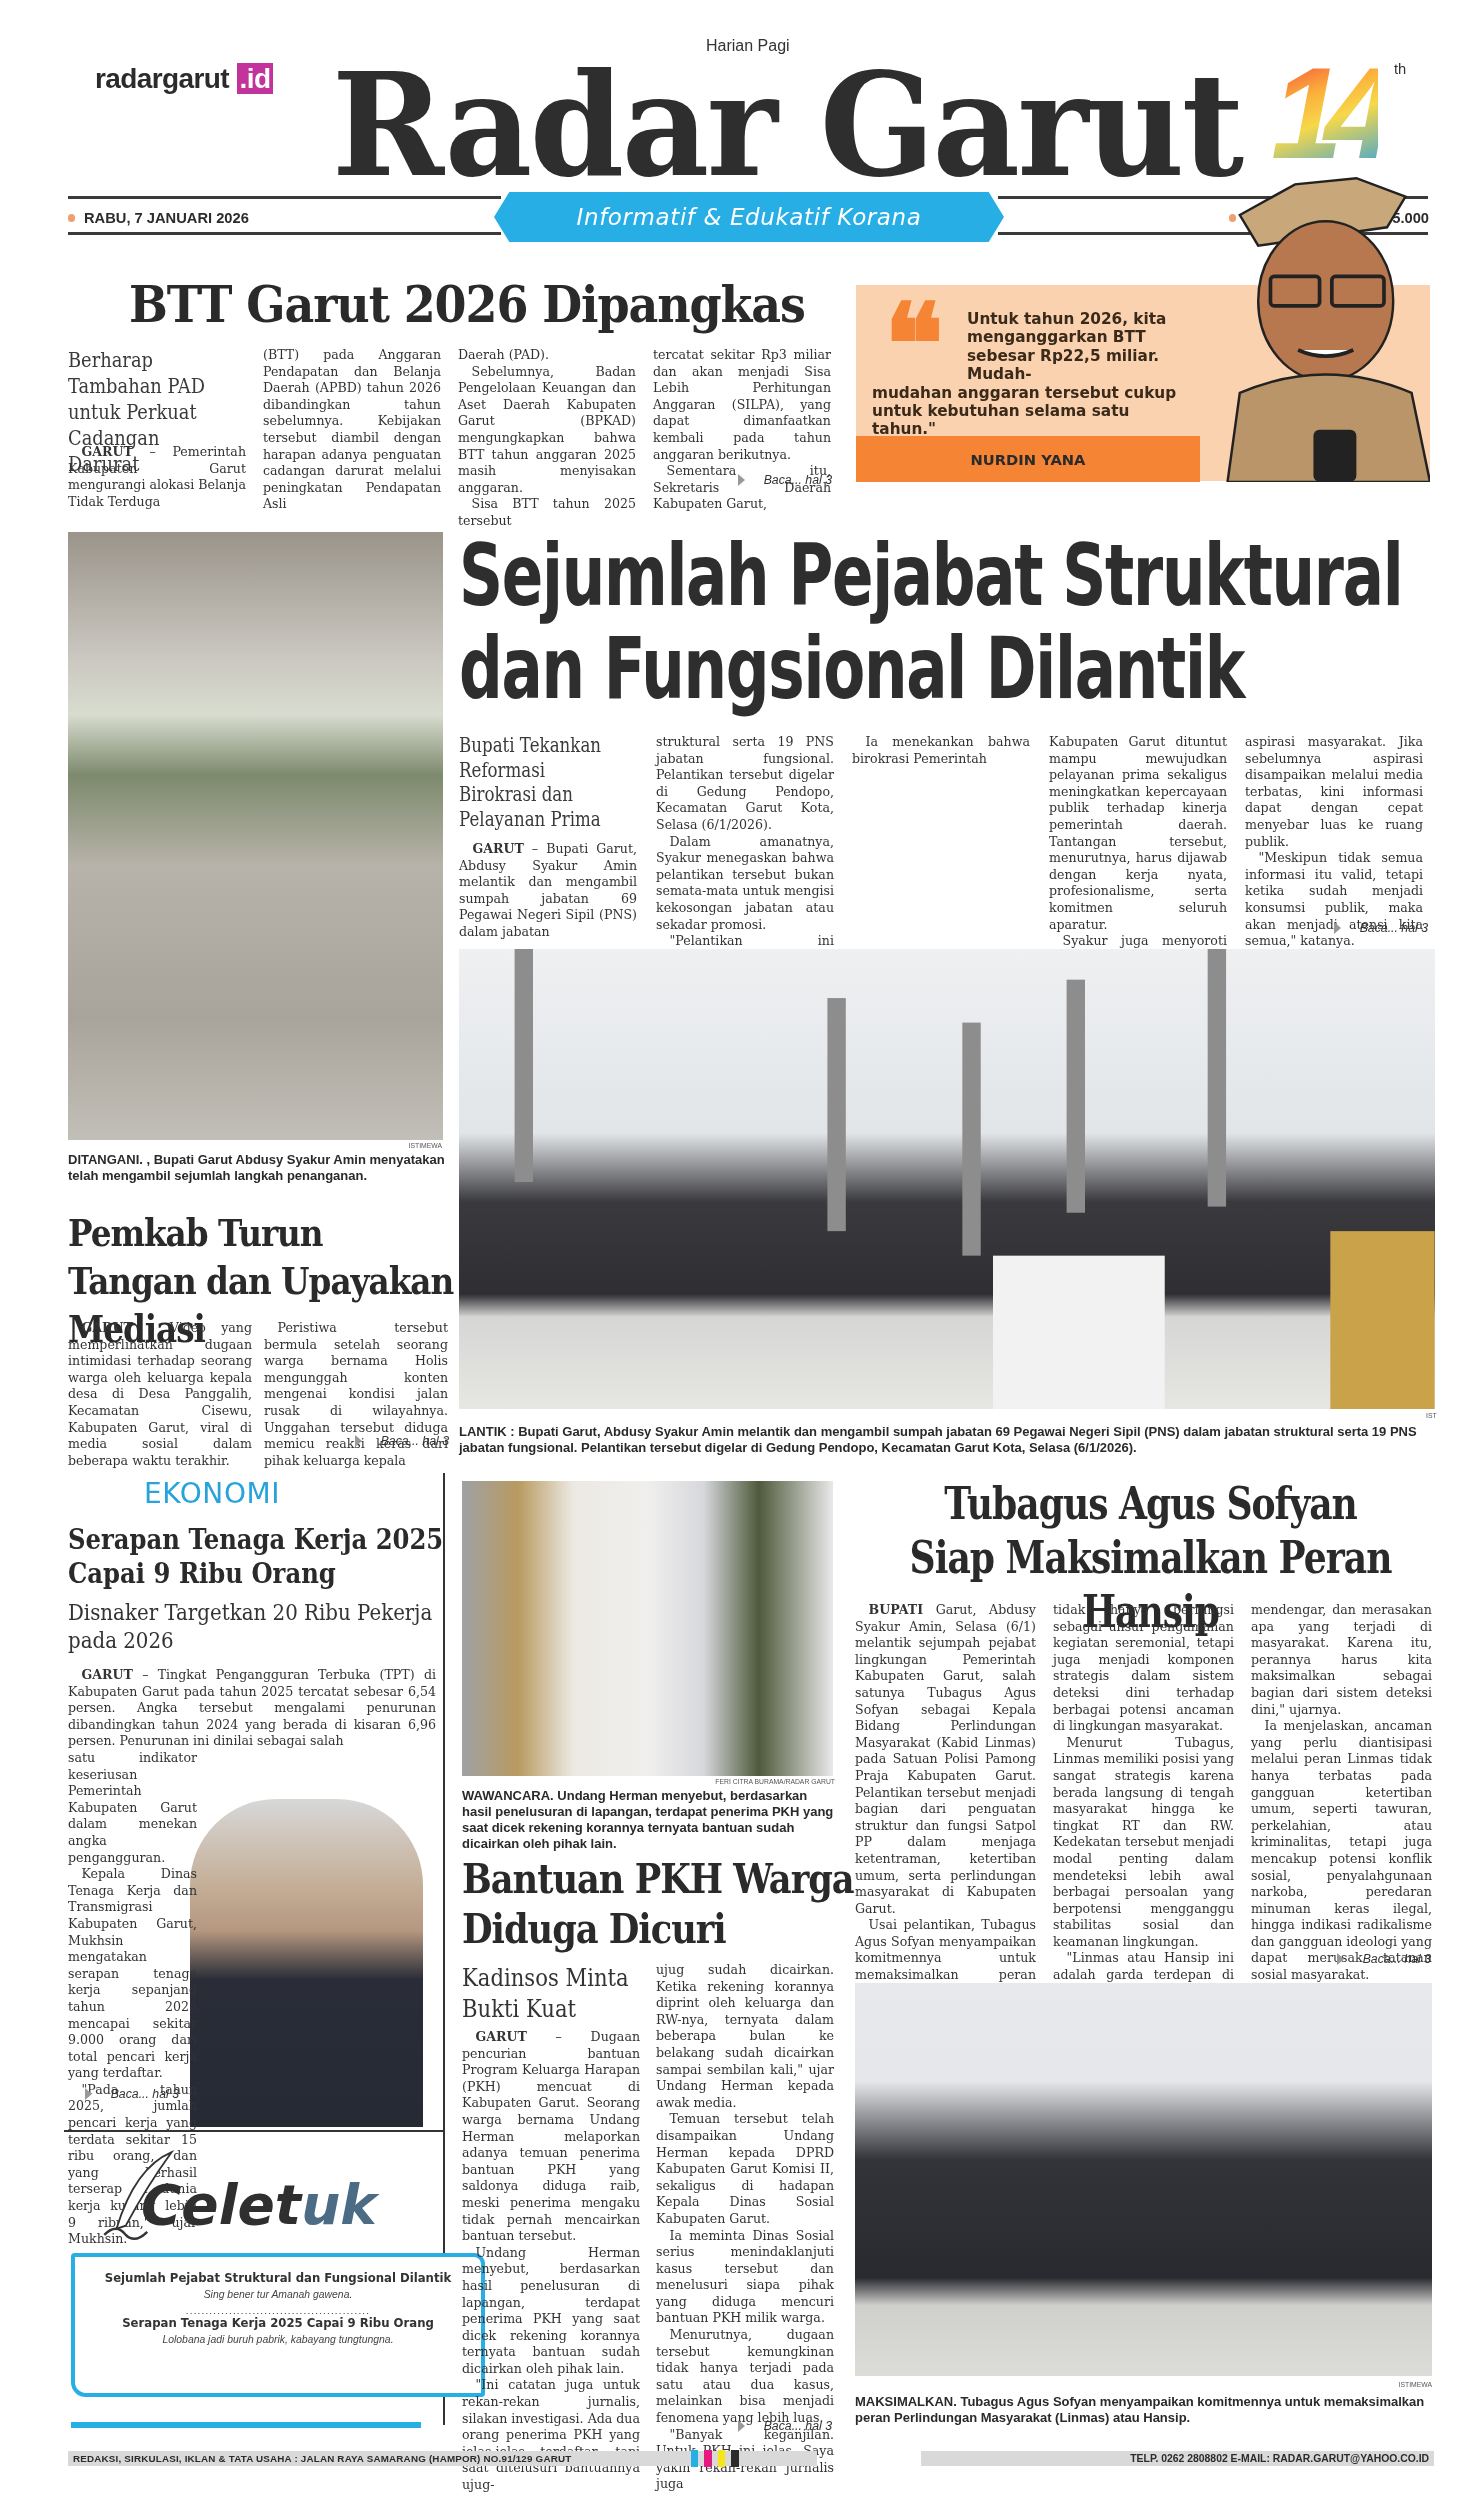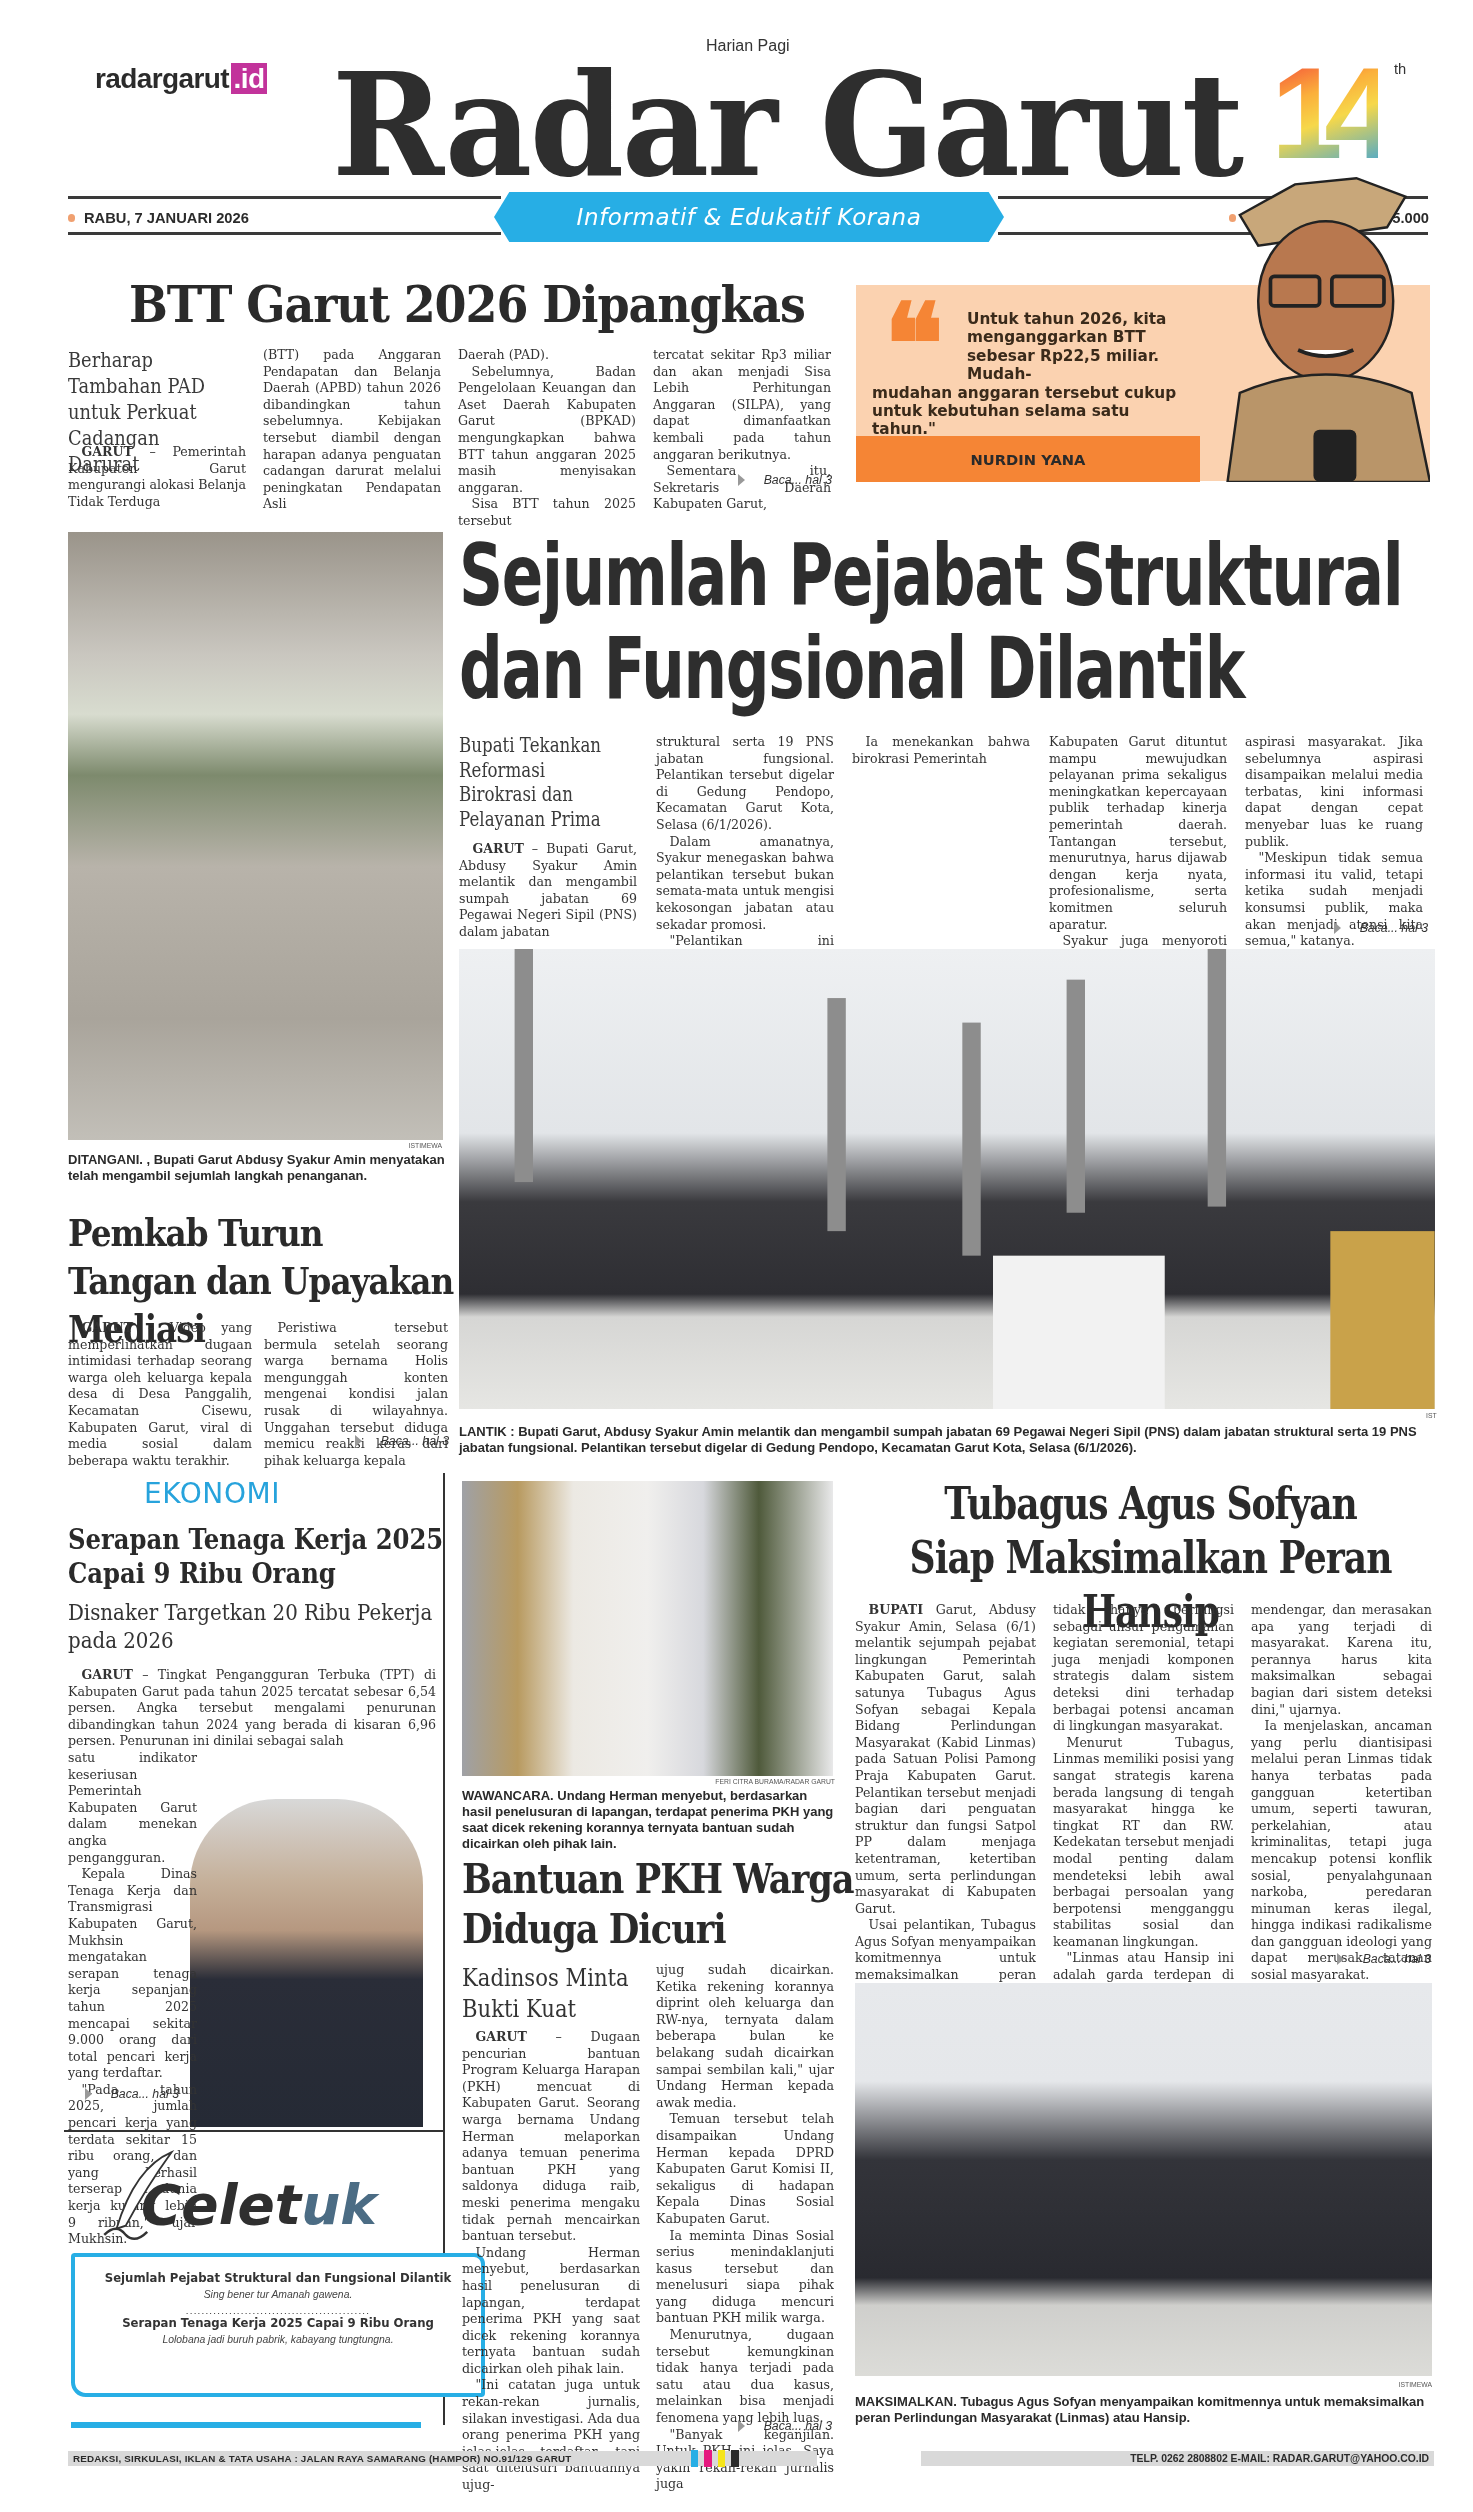--- a/index.html
+++ b/index.html
@@ -3,24 +3,24 @@
 <meta charset="utf-8">
 <style>
   * { box-sizing: border-box; margin: 0; padding: 0; }
   html, body { width: 1473px; height: 2512px; background: #ffffff; overflow: hidden; }
   body { position: relative; font-family: "DejaVu Serif", serif; color: #2a2a2a; }
   .abs { position: absolute; }
 
   
   .harian { left: 706px; top: 37px; font-family: "Liberation Sans", sans-serif; font-size: 16px; color: #333; }
   .weblogo { left: 95px; top: 63px; font-family: "Liberation Sans", sans-serif; font-size: 28px; font-weight: bold; color: #2b2b2b; letter-spacing: -0.6px; }
-  .weblogo .id { background: #c2339b; color: #fff; padding: 0 2.5px; margin-left: 2px; }
+  .weblogo .id { background: #c2339b; color: #fff; padding: 0 2.5px; margin-left: 8px; }
   .masthead { left: 332px; top: 54px; font-family: "DejaVu Serif", serif; font-weight: bold; font-size: 135px; line-height: 135px; color: #2e2e2e; letter-spacing: -2.5px; transform: scaleY(1.05); transform-origin: top left; }
   .anniv { left: 1271px; top: 52px; width: 129px; height: 123px; }
-  .anniv .num { position: absolute; left: 0; top: 0; font-family: "Liberation Sans", sans-serif; font-weight: bold; font-size: 129px; line-height: 123px; background: linear-gradient(160deg,#f2353a 0%,#fbb03b 35%,#f6d84a 55%,#2d9fe3 100%); -webkit-background-clip: text; background-clip: text; color: transparent; letter-spacing: -18.4px; }
+  .anniv .num { position: absolute; left: 0; top: 0; font-family: "Liberation Sans", sans-serif; font-weight: bold; font-size: 129px; line-height: 123px; background: linear-gradient(160deg,#f2353a 0%,#fbb03b 35%,#f6d84a 55%,#2d9fe3 100%); -webkit-background-clip: text; background-clip: text; color: transparent; letter-spacing: -18.4px; font-style: italic; }
   .anniv .th { position: absolute; left: 123px; top: 8.6px; font-family: "Liberation Sans", sans-serif; font-size: 14.7px; color: #333; }
   .rule { height: 2.5px; background: #3a3a3a; }
   .dateline { left: 68px; top: 210px; font-family: "Liberation Sans", sans-serif; font-weight: bold; font-size: 14.7px; color: #2b2b2b; display: flex; align-items: center; gap: 8.6px; }
   .dot { width: 7.4px; height: 7.4px; border-radius: 50%; background: #f0a070; display: inline-block; }
   .price { right: 44px; top: 210px; font-family: "Liberation Sans", sans-serif; font-weight: bold; font-size: 14.7px; color: #2b2b2b; display: flex; align-items: center; gap: 8.6px; }
   .tagline { left: 494px; top: 192px; width: 510px; height: 50px; background: #27aee5; clip-path: polygon(3% 0, 97% 0, 100% 50%, 97% 100%, 3% 100%, 0 50%); display: flex; align-items: center; justify-content: center; }
   .tagline span { font-family: "DejaVu Sans", sans-serif; font-style: italic; font-size: 23px; color: #fff; letter-spacing: 0.6px; }
 
   
   .btt-head { left: 129px; top: 275px; font-family: "DejaVu Serif", serif; font-size: 50px; font-weight: bold; color: #2a2a2a; letter-spacing: -1.2px; transform: scaleX(0.92); transform-origin: left; }

